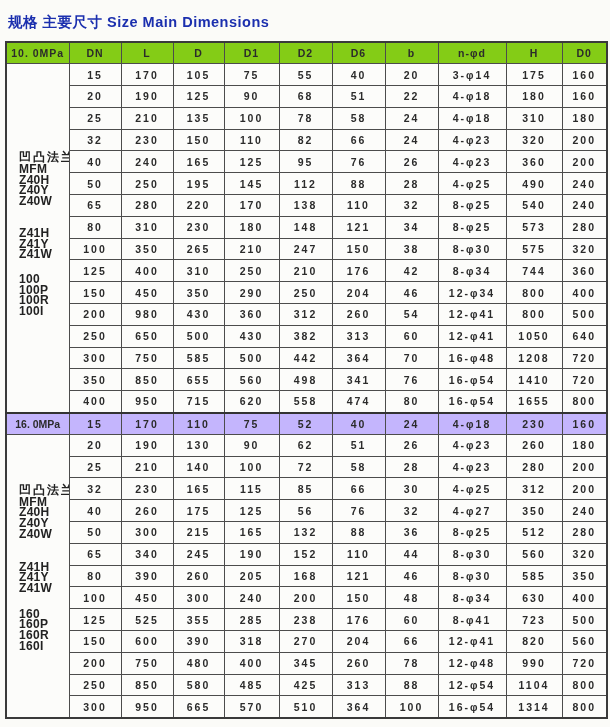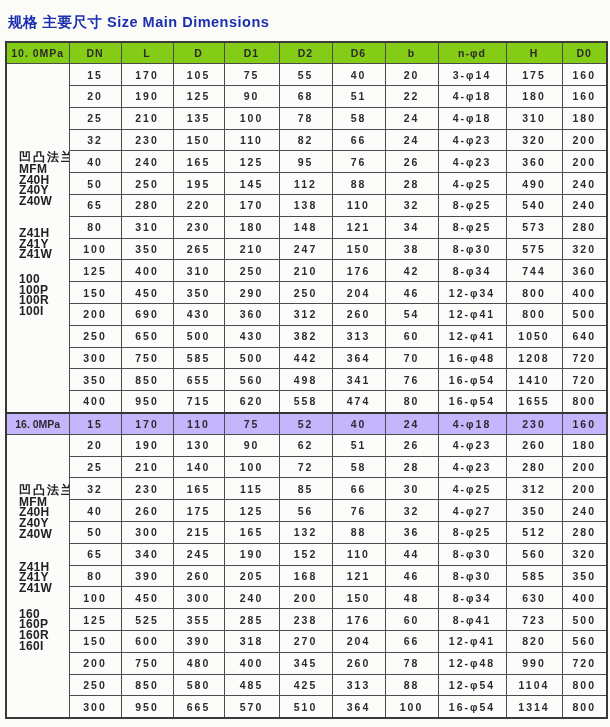--- a/index.html
+++ b/index.html
@@ -269,21 +269,21 @@
           <td class="num">290</td>
           <td class="num">250</td>
           <td class="num">204</td>
           <td class="num">46</td>
           <td class="num">12-φ34</td>
           <td class="num">800</td>
           <td class="num">400</td>
         </tr>
         <tr>
           <td class="num">200</td>
-          <td class="num">690</td>
+          <td class="num">980</td>
           <td class="num">430</td>
           <td class="num">360</td>
           <td class="num">312</td>
           <td class="num">260</td>
           <td class="num">54</td>
           <td class="num">12-φ41</td>
           <td class="num">800</td>
           <td class="num">500</td>
         </tr>
         <tr>

